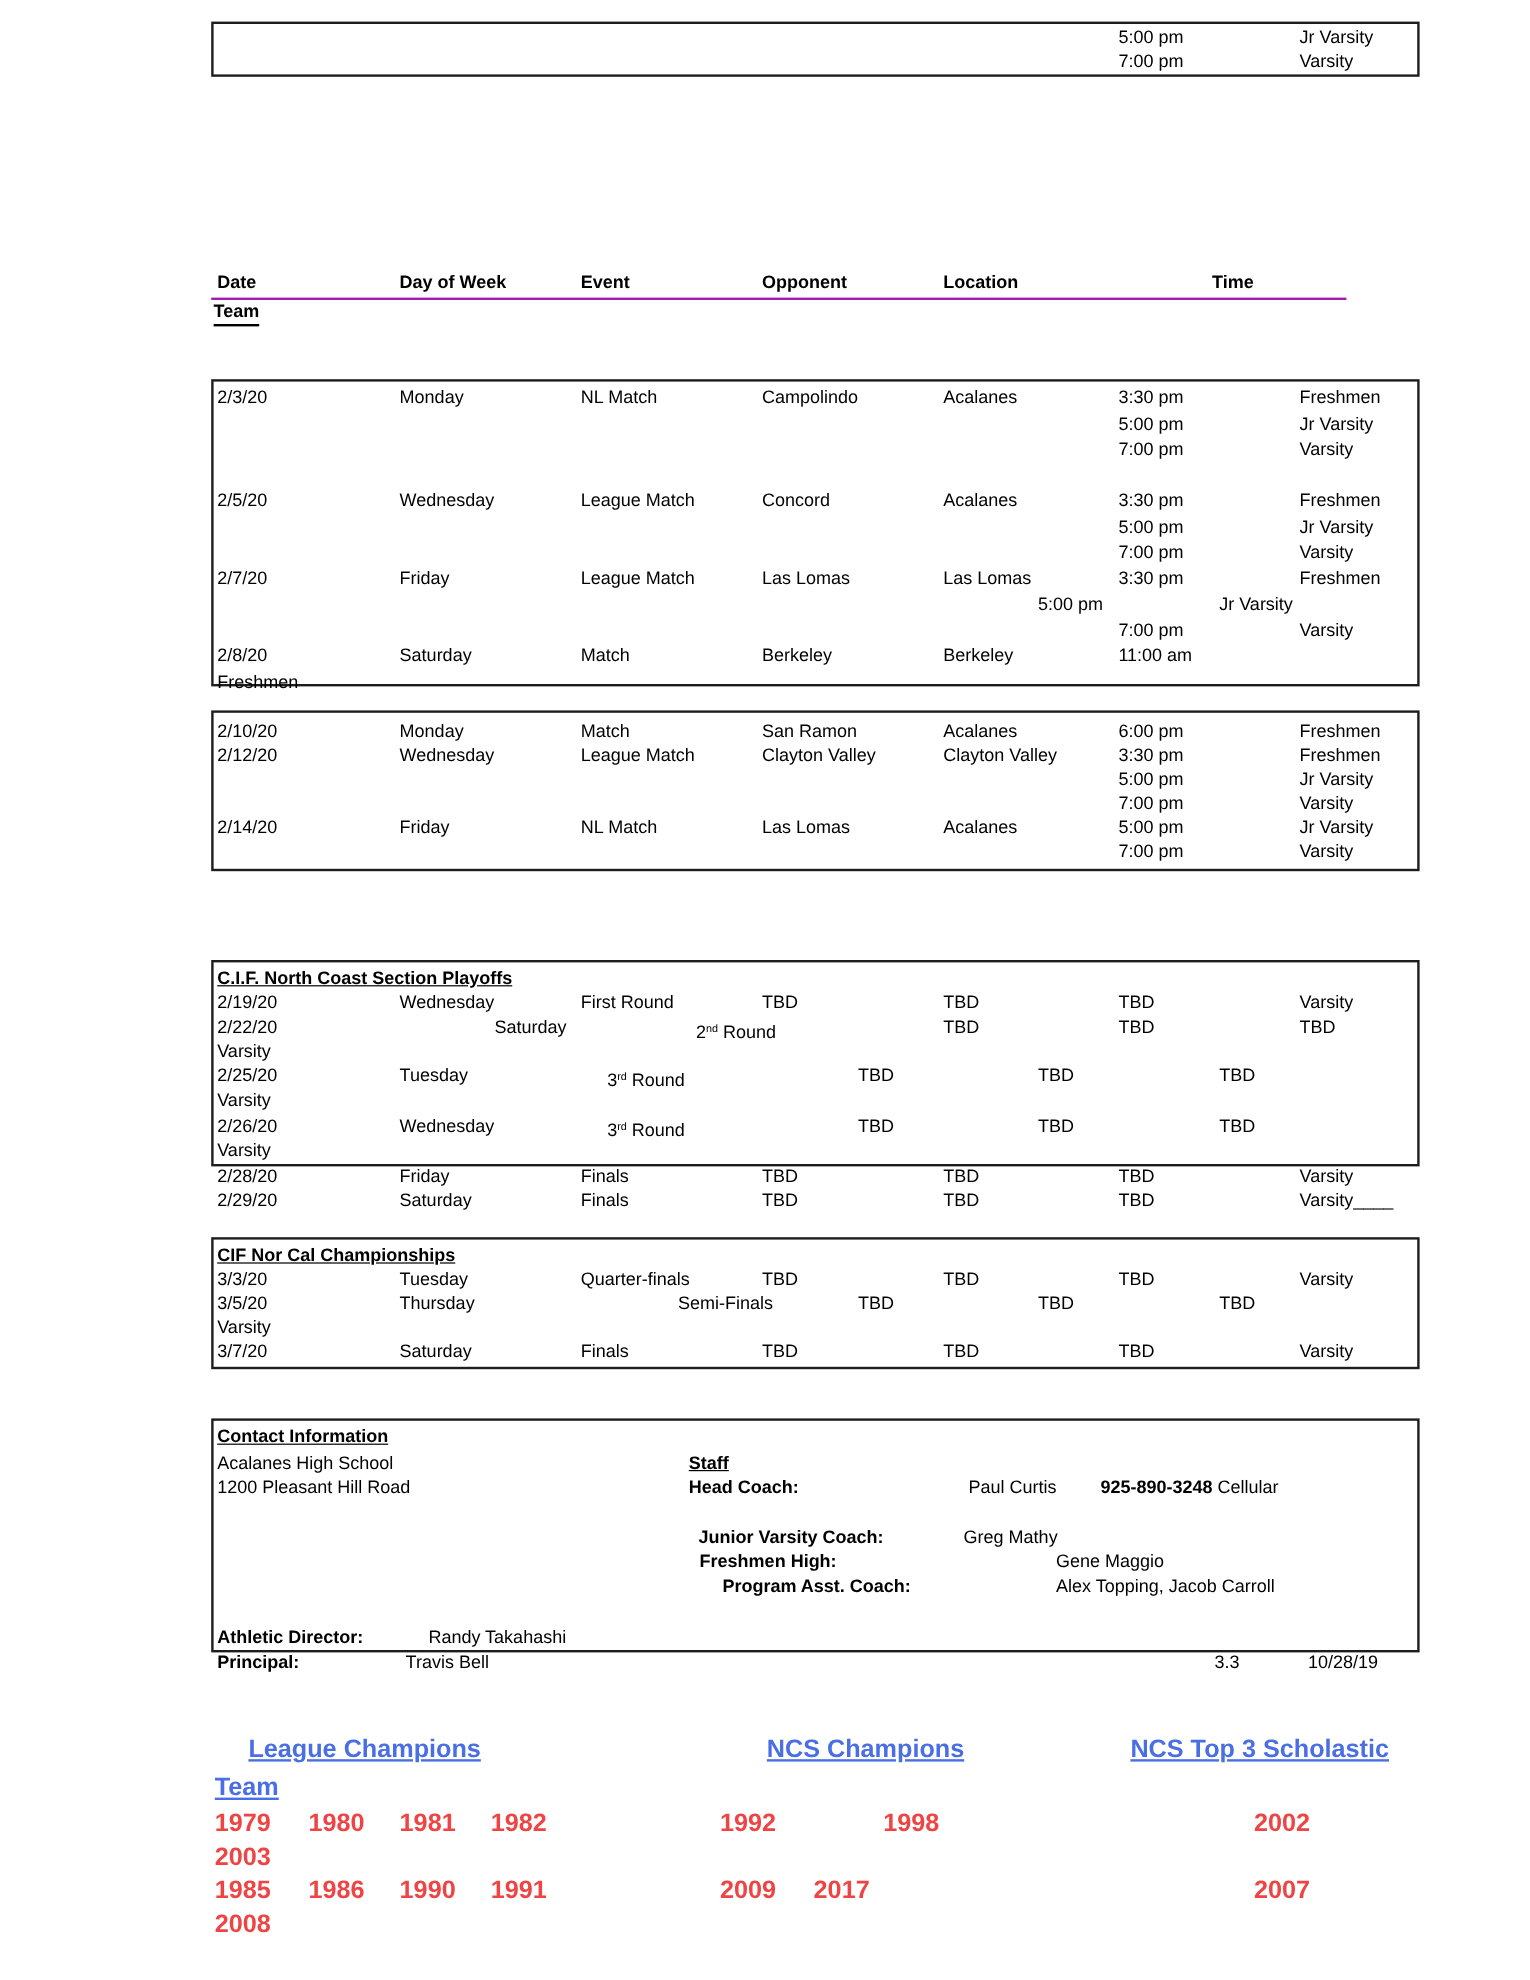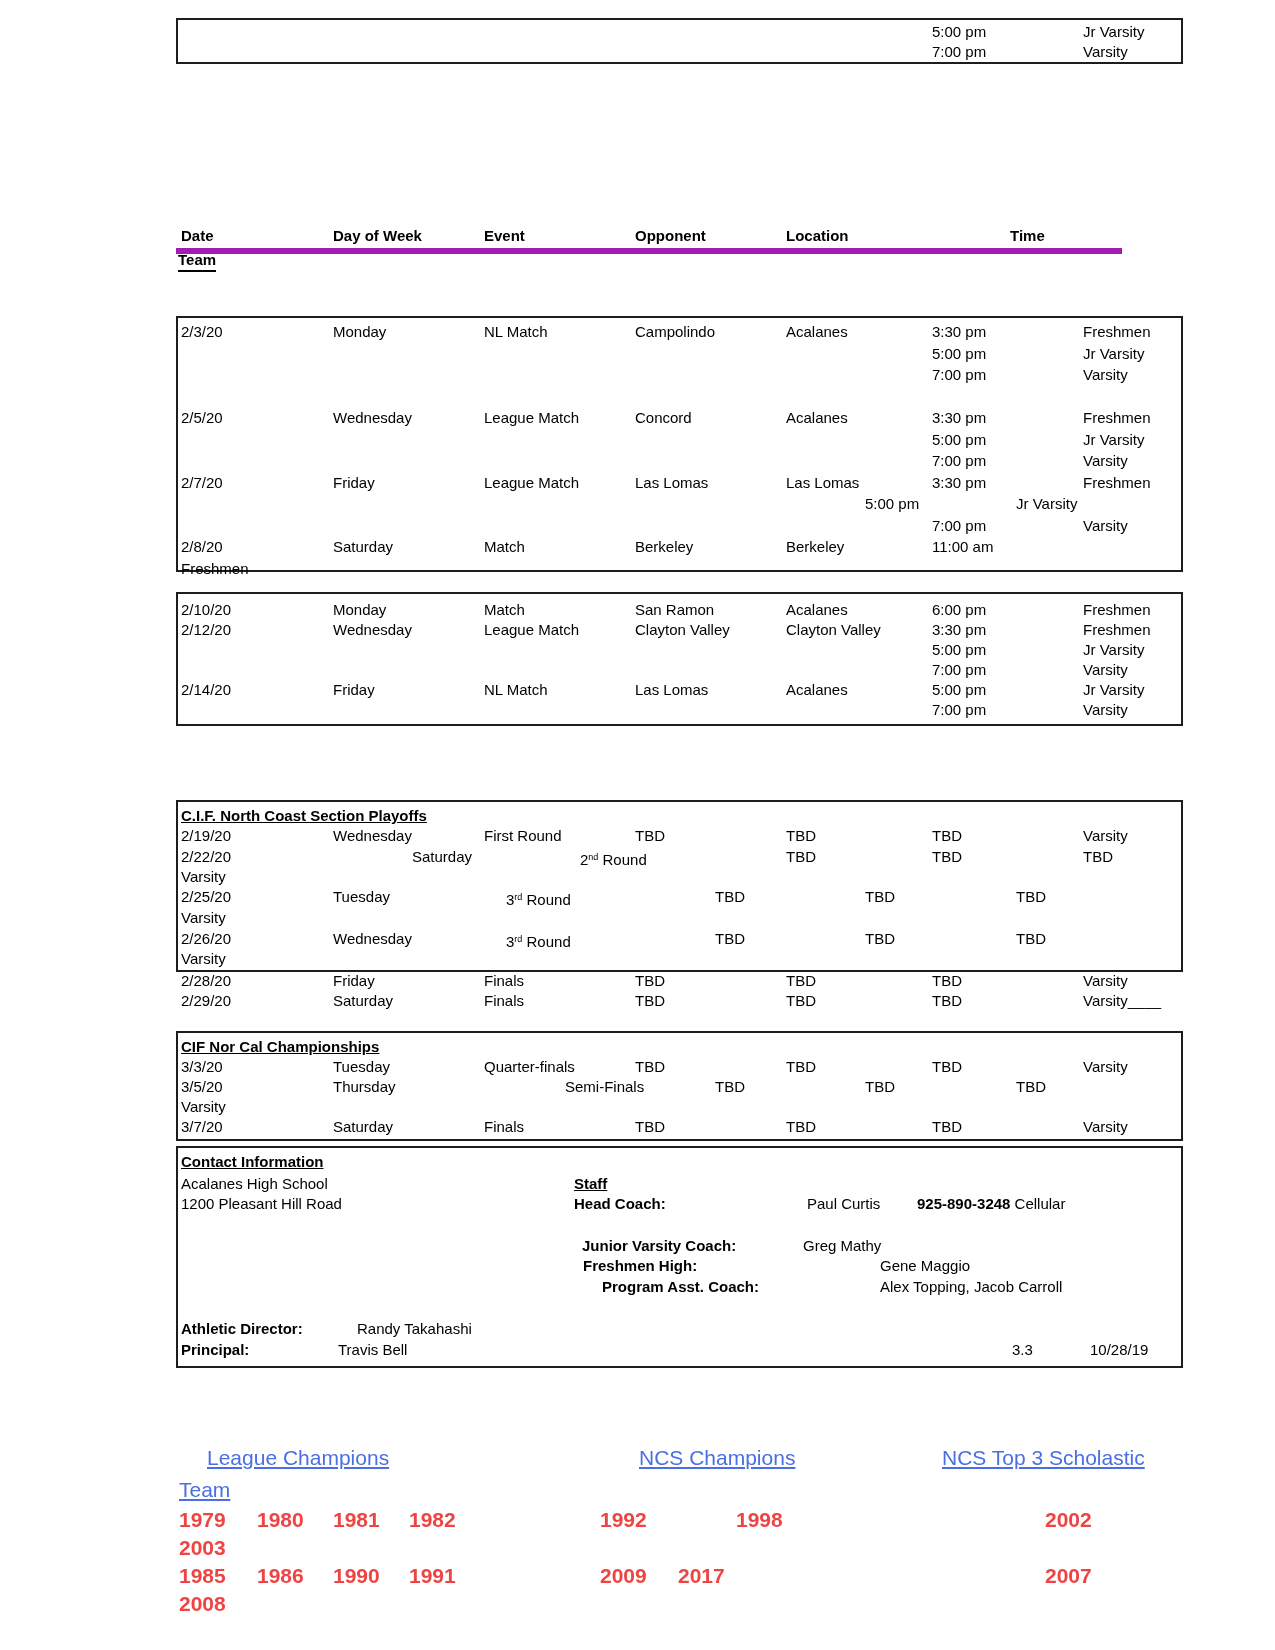--- a/index.html
+++ b/index.html
@@ -19,26 +19,26 @@
   
   .cd{left:3px}  .cw{left:155px} .ce{left:306px} .co{left:457px}
   .cl{left:608px}.ct{left:754px} .cm{left:905px}
   
   .cw-b{left:234px} .ce-b{left:402px}
   .ce-c{left:328px} .ce-sf{left:387px}
   .t1c{left:537px}  .t2c{left:687px} .t3c{left:838px}
   .bold{font-weight:bold}
   .u{text-decoration:underline}
   .sup{font-size:9px;vertical-align:5px}
-  .hdr{position:absolute;left:176px;top:226px;width:946px;height:22px;border-bottom:6px solid #a21caf;font-weight:bold;text-align:center;}
+  .hdr{position:absolute;left:176px;top:226px;width:946px;height:22px;border-bottom:2px solid #a21caf;font-weight:bold;text-align:center;}
   .hdr .c{top:1px}
   .hdr-team{position:absolute;left:178px;top:250px;height:20px;border-bottom:2px solid #000;font-weight:bold;line-height:19px;}
   .contact-label{font-weight:bold}
   a.email{color:var(--link-blue);text-decoration:underline;cursor:pointer}
-  .hon-h{position:absolute;color:var(--accent-blue);font-size:21px;font-weight:normal;text-decoration:underline;white-space:nowrap;}
+  .hon-h{position:absolute;color:var(--accent-blue);font-size:21px;font-weight:bold;text-decoration:underline;white-space:nowrap;}
   .hon-y{position:absolute;color:#ef4444;font-size:21px;font-weight:bold;white-space:nowrap;}
 </style>
 </head>
 <body>
 
 <div class="page">
 
   <div class="box" style="top:18px;height:46px">
     <div class="row" style="top:2px">
       <span class="c ct">5:00 pm</span>
@@ -261,21 +261,21 @@
       <span class="c cd">3/7/20</span>
       <span class="c cw">Saturday</span>
       <span class="c ce">Finals</span>
       <span class="c co">TBD</span>
       <span class="c cl">TBD</span>
       <span class="c ct">TBD</span>
       <span class="c cm">Varsity</span>
     </div>
   </div>
 
-  <div class="box" style="top:1146px;height:222px">
+  <div class="box" style="top:1182px;height:195px">
     <div class="row" style="top:4px">
       <span class="c cd bold u">Contact Information</span>
     </div>
     <div class="row" style="top:26px">
       <span class="c cd">Acalanes High School</span>
       <span class="c bold u" style="left:396px">Staff</span>
     </div>
     <div class="row" style="top:46px">
       <span class="c cd">1200 Pleasant Hill Road</span>
       <span class="c contact-label" style="left:396px">Head Coach:</span>

